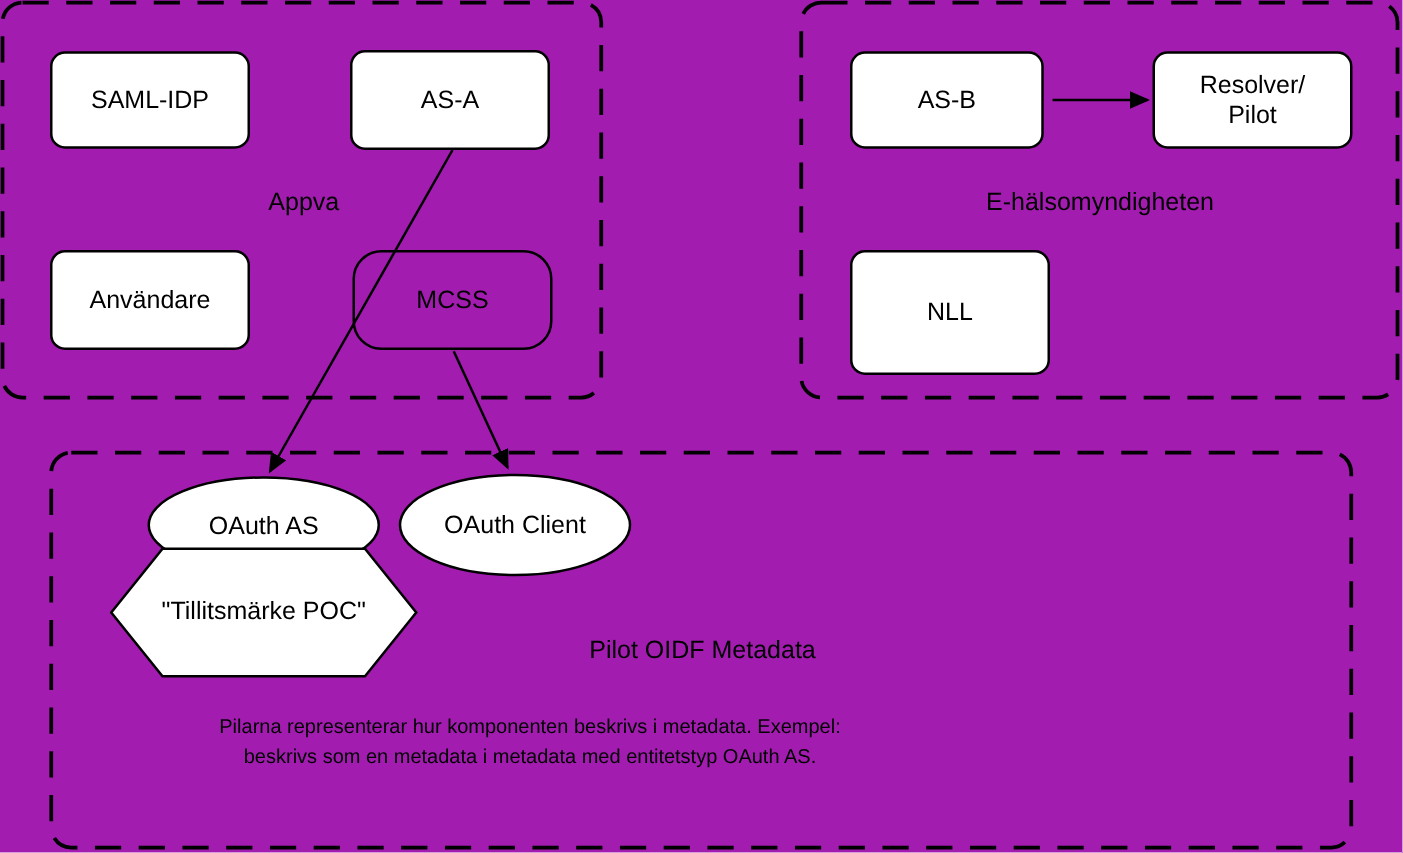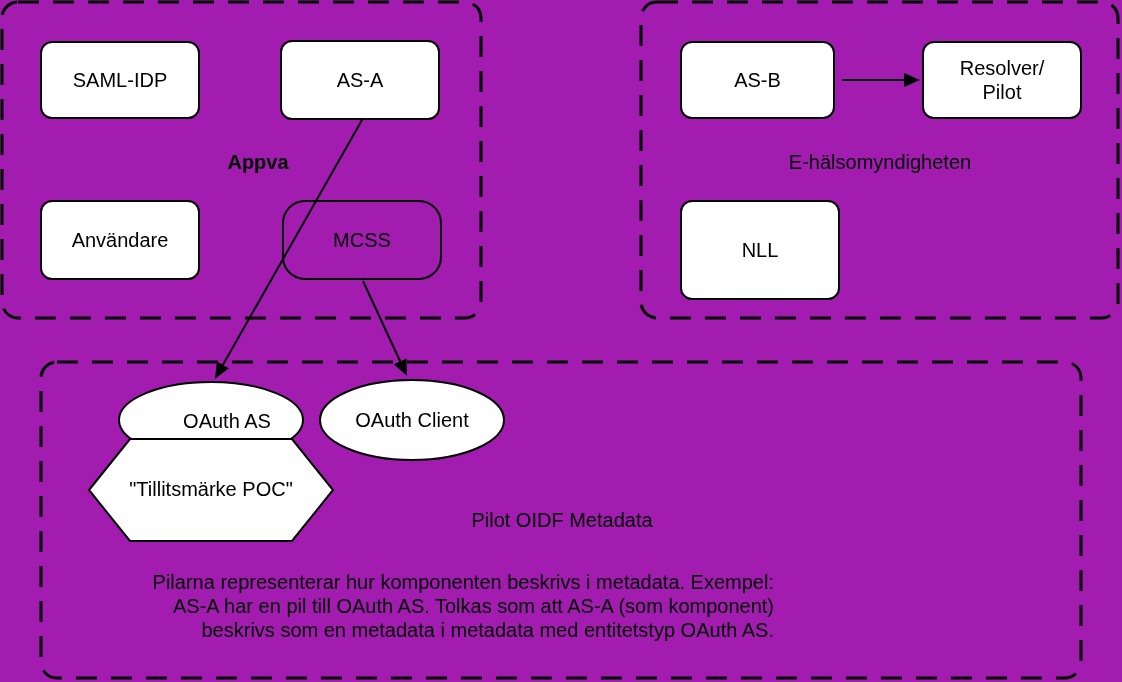--- a/index.html
+++ b/index.html
@@ -48,38 +48,38 @@
     font-size: 20px;
     line-height: 24px;
     z-index: 3;
     white-space: nowrap;
   }
   .caption {
     position: absolute;
     left: 74px;
     top: 570px;
     width: 700px;
-    text-align: right;
-    font-size: 20px;
+    text-align: center;
+    font-size: 16px;
     line-height: 24px;
     z-index: 3;
   }
   
   #node-saml-idp   { left: 40px;  top: 41px;  width: 160px; height: 78px; }
   #node-as-a       { left: 280px; top: 40px;  width: 160px; height: 80px; }
   #node-anvandare  { left: 40px;  top: 200px; width: 160px; height: 80px; justify-content: center; }
   #node-mcss       { left: 282px; top: 200px; width: 160px; height: 80px; background: transparent; border-radius: 23px; }
   #node-as-b       { left: 680px; top: 41px;  width: 155px; height: 78px; }
   #node-resolver   { left: 922px; top: 41px;  width: 160px; height: 78px; }
   #node-nll        { left: 680px; top: 200px; width: 160px; height: 100px; }
 
-  #label-appva        { left: 158px; top: 150px; width: 200px; height: 24px; font-weight: bold; }
+  #label-appva        { left: 143px; top: 150px; width: 200px; height: 24px; }
   #label-ehm          { left: 755px; top: 150px; width: 250px; height: 24px; }
   #label-pilot        { left: 437px; top: 508px; width: 250px; height: 24px; }
-  #label-oauth-as     { left: 147px; top: 409px; width: 160px; height: 24px; text-align: center; }
+  #label-oauth-as     { left: 131px; top: 409px; width: 160px; height: 24px; text-align: center; }
   #label-oauth-client { left: 332px; top: 408px; width: 160px; height: 24px; text-align: right; }
   #label-tillitsmarke { left: 91px;  top: 477px; width: 240px; height: 24px; }
 </style>
 </head>
 <body>
 
 <div class="canvas">
 
   <svg class="layer bg-layer" width="1122" height="682" viewBox="0 0 1122 682">
     <rect x="2" y="2" width="479" height="316" rx="16" ry="16" fill="none" stroke="#000000" stroke-width="3" stroke-dasharray="21 14"></rect>
@@ -130,17 +130,16 @@
 
   <div class="flabel" id="label-appva">Appva</div>
   <div class="flabel" id="label-pilot">Pilot OIDF Metadata</div>
   <div class="flabel" id="label-ehm">E-hälsomyndigheten</div>
   <div class="flabel" id="label-oauth-as">OAuth AS</div>
   <div class="flabel" id="label-oauth-client">OAuth Client</div>
   <div class="flabel" id="label-tillitsmarke">"Tillitsmärke POC"</div>
 
   <div class="caption">
     <div>Pilarna representerar hur komponenten beskrivs i metadata. Exempel:</div>
-    <div>AS-A har en pil till OAuth AS. Tolkas som att AS-A (som komponent)</div>
     <div>beskrivs som en metadata i metadata med entitetstyp OAuth AS.</div>
   </div>
 
 </div>
 
 </body></html>

